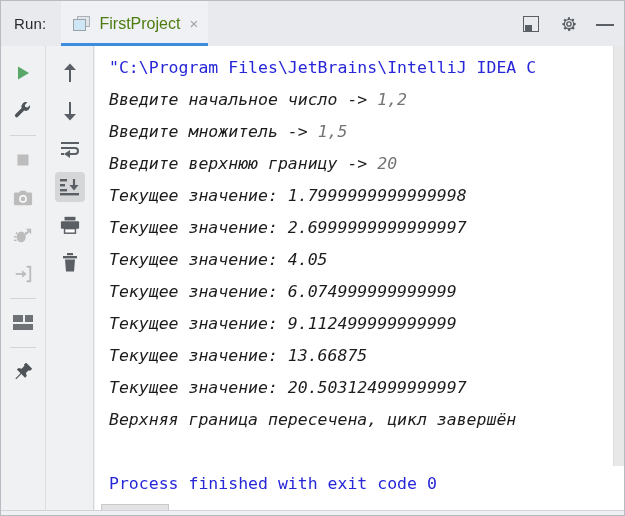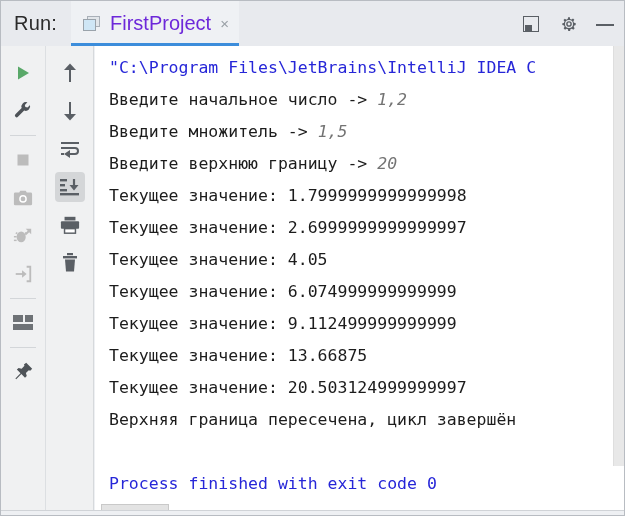--- a/index.html
+++ b/index.html
@@ -26,21 +26,21 @@
     left: 0; top: 0;
     width: 100%;
     height: 45px;
     background: #e8eaee;
     box-sizing: border-box;
     display: flex;
     align-items: center;
   }
   .run-label {
     margin-left: 13px;
-    font-size: 20px;
+    font-size: 15px;
     color: #2b2b2b;
     letter-spacing: .2px;
     user-select: none;
   }
   .tab {
     position: relative;
     margin-left: 14px;
     height: 45px;
     display: flex;
     align-items: center;
@@ -71,22 +71,22 @@
   }
   .tab-icon .front {
     position: absolute;
     left: 0px; top: 3px;
     width: 13px; height: 12px;
     border: 1.5px solid #9aa3ab;
     background: #cfe6f5;
     box-sizing: border-box;
   }
   .tab-title {
-    font-size: 20px;
-    color: #6d28d9;
+    font-size: 16px;
+    color: #4d7c0f;
     white-space: nowrap;
   }
   .tab-close {
     margin-left: 9px;
     font-size: 15px;
     color: #9aa0a6;
     line-height: 1;
     cursor: default;
   }
 
@@ -174,21 +174,21 @@
     padding: 6px 0 0 14px;
     font-family: "DejaVu Sans Mono", "Liberation Mono", monospace;
     font-size: 16.5px;
     line-height: 32px;
     white-space: pre;
     color: #1c1c1c;
   }
   .ln { height: 32px; }
   .c-blue  { color: #2626d8; }
   .c-green { color: #737373; font-style: italic; }
-  .c-black { color: #1c1c1c; }
+  .c-black { color: #1c1c1c; font-style: italic; }
 
   
   .vscroll {
     position: absolute;
     right: 0; top: 0;
     width: 15px; height: 471px;
     background: #ffffff;
   }
   .vscroll .track {
     position: absolute;

